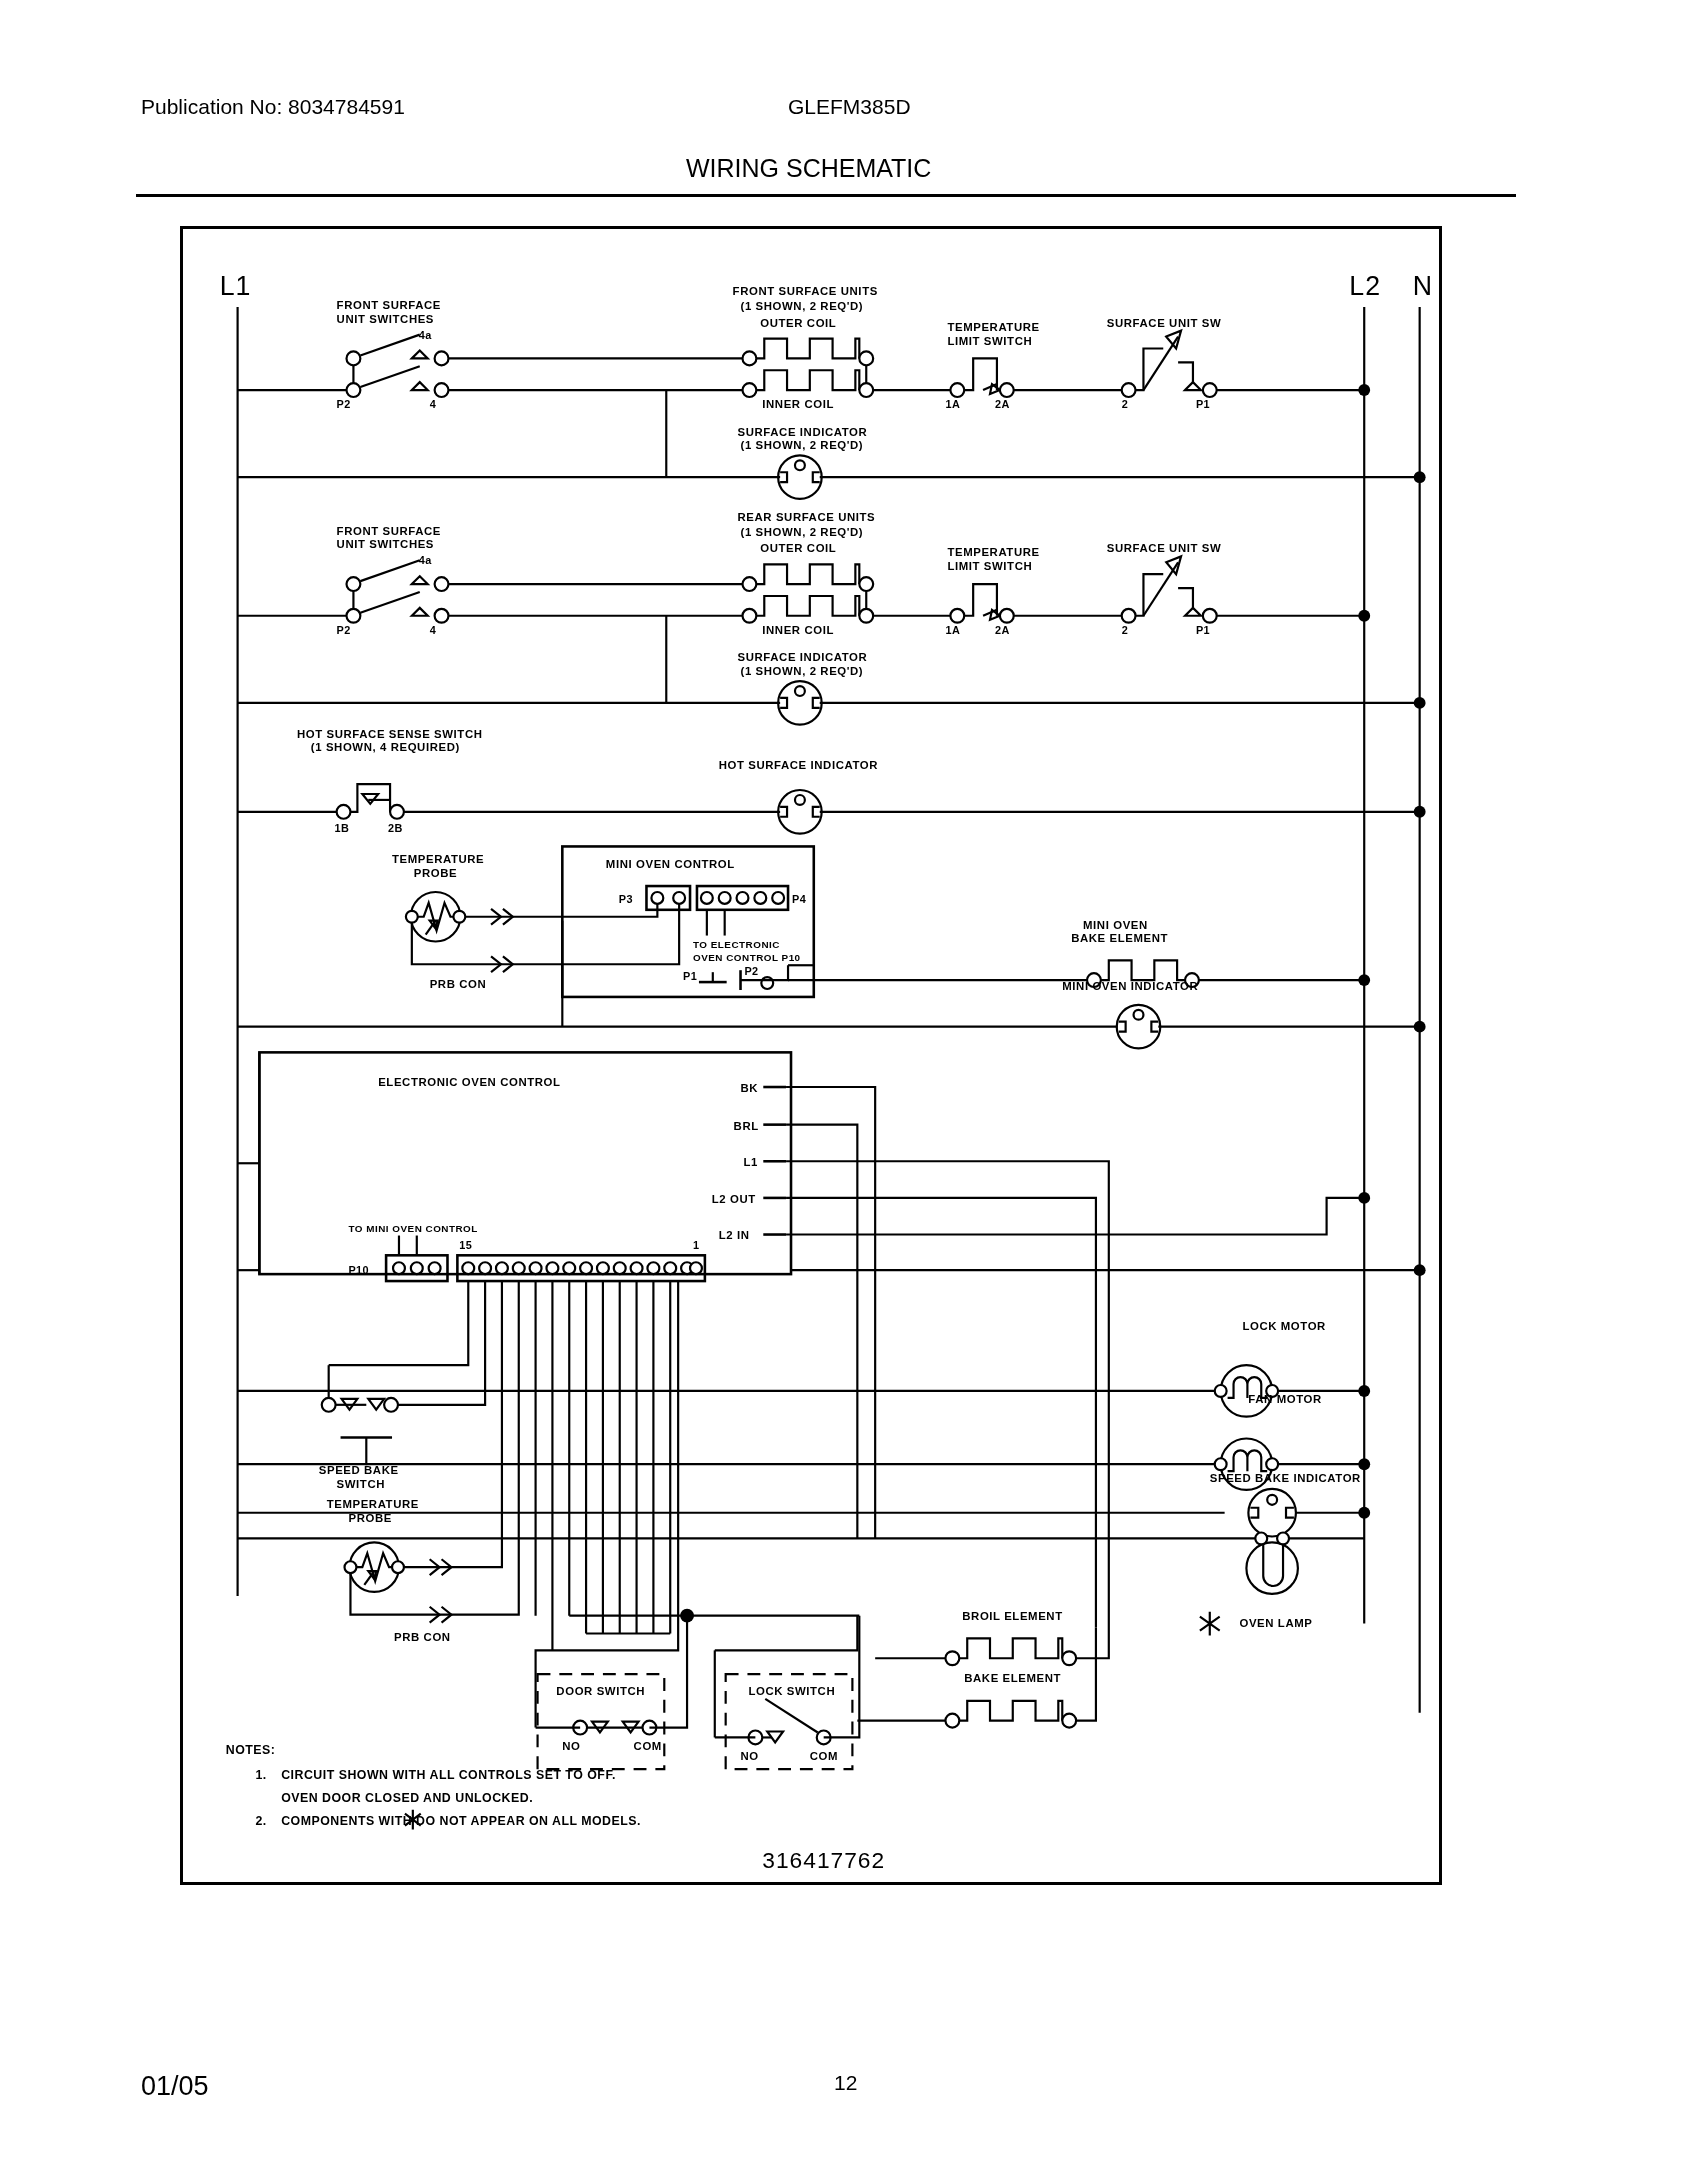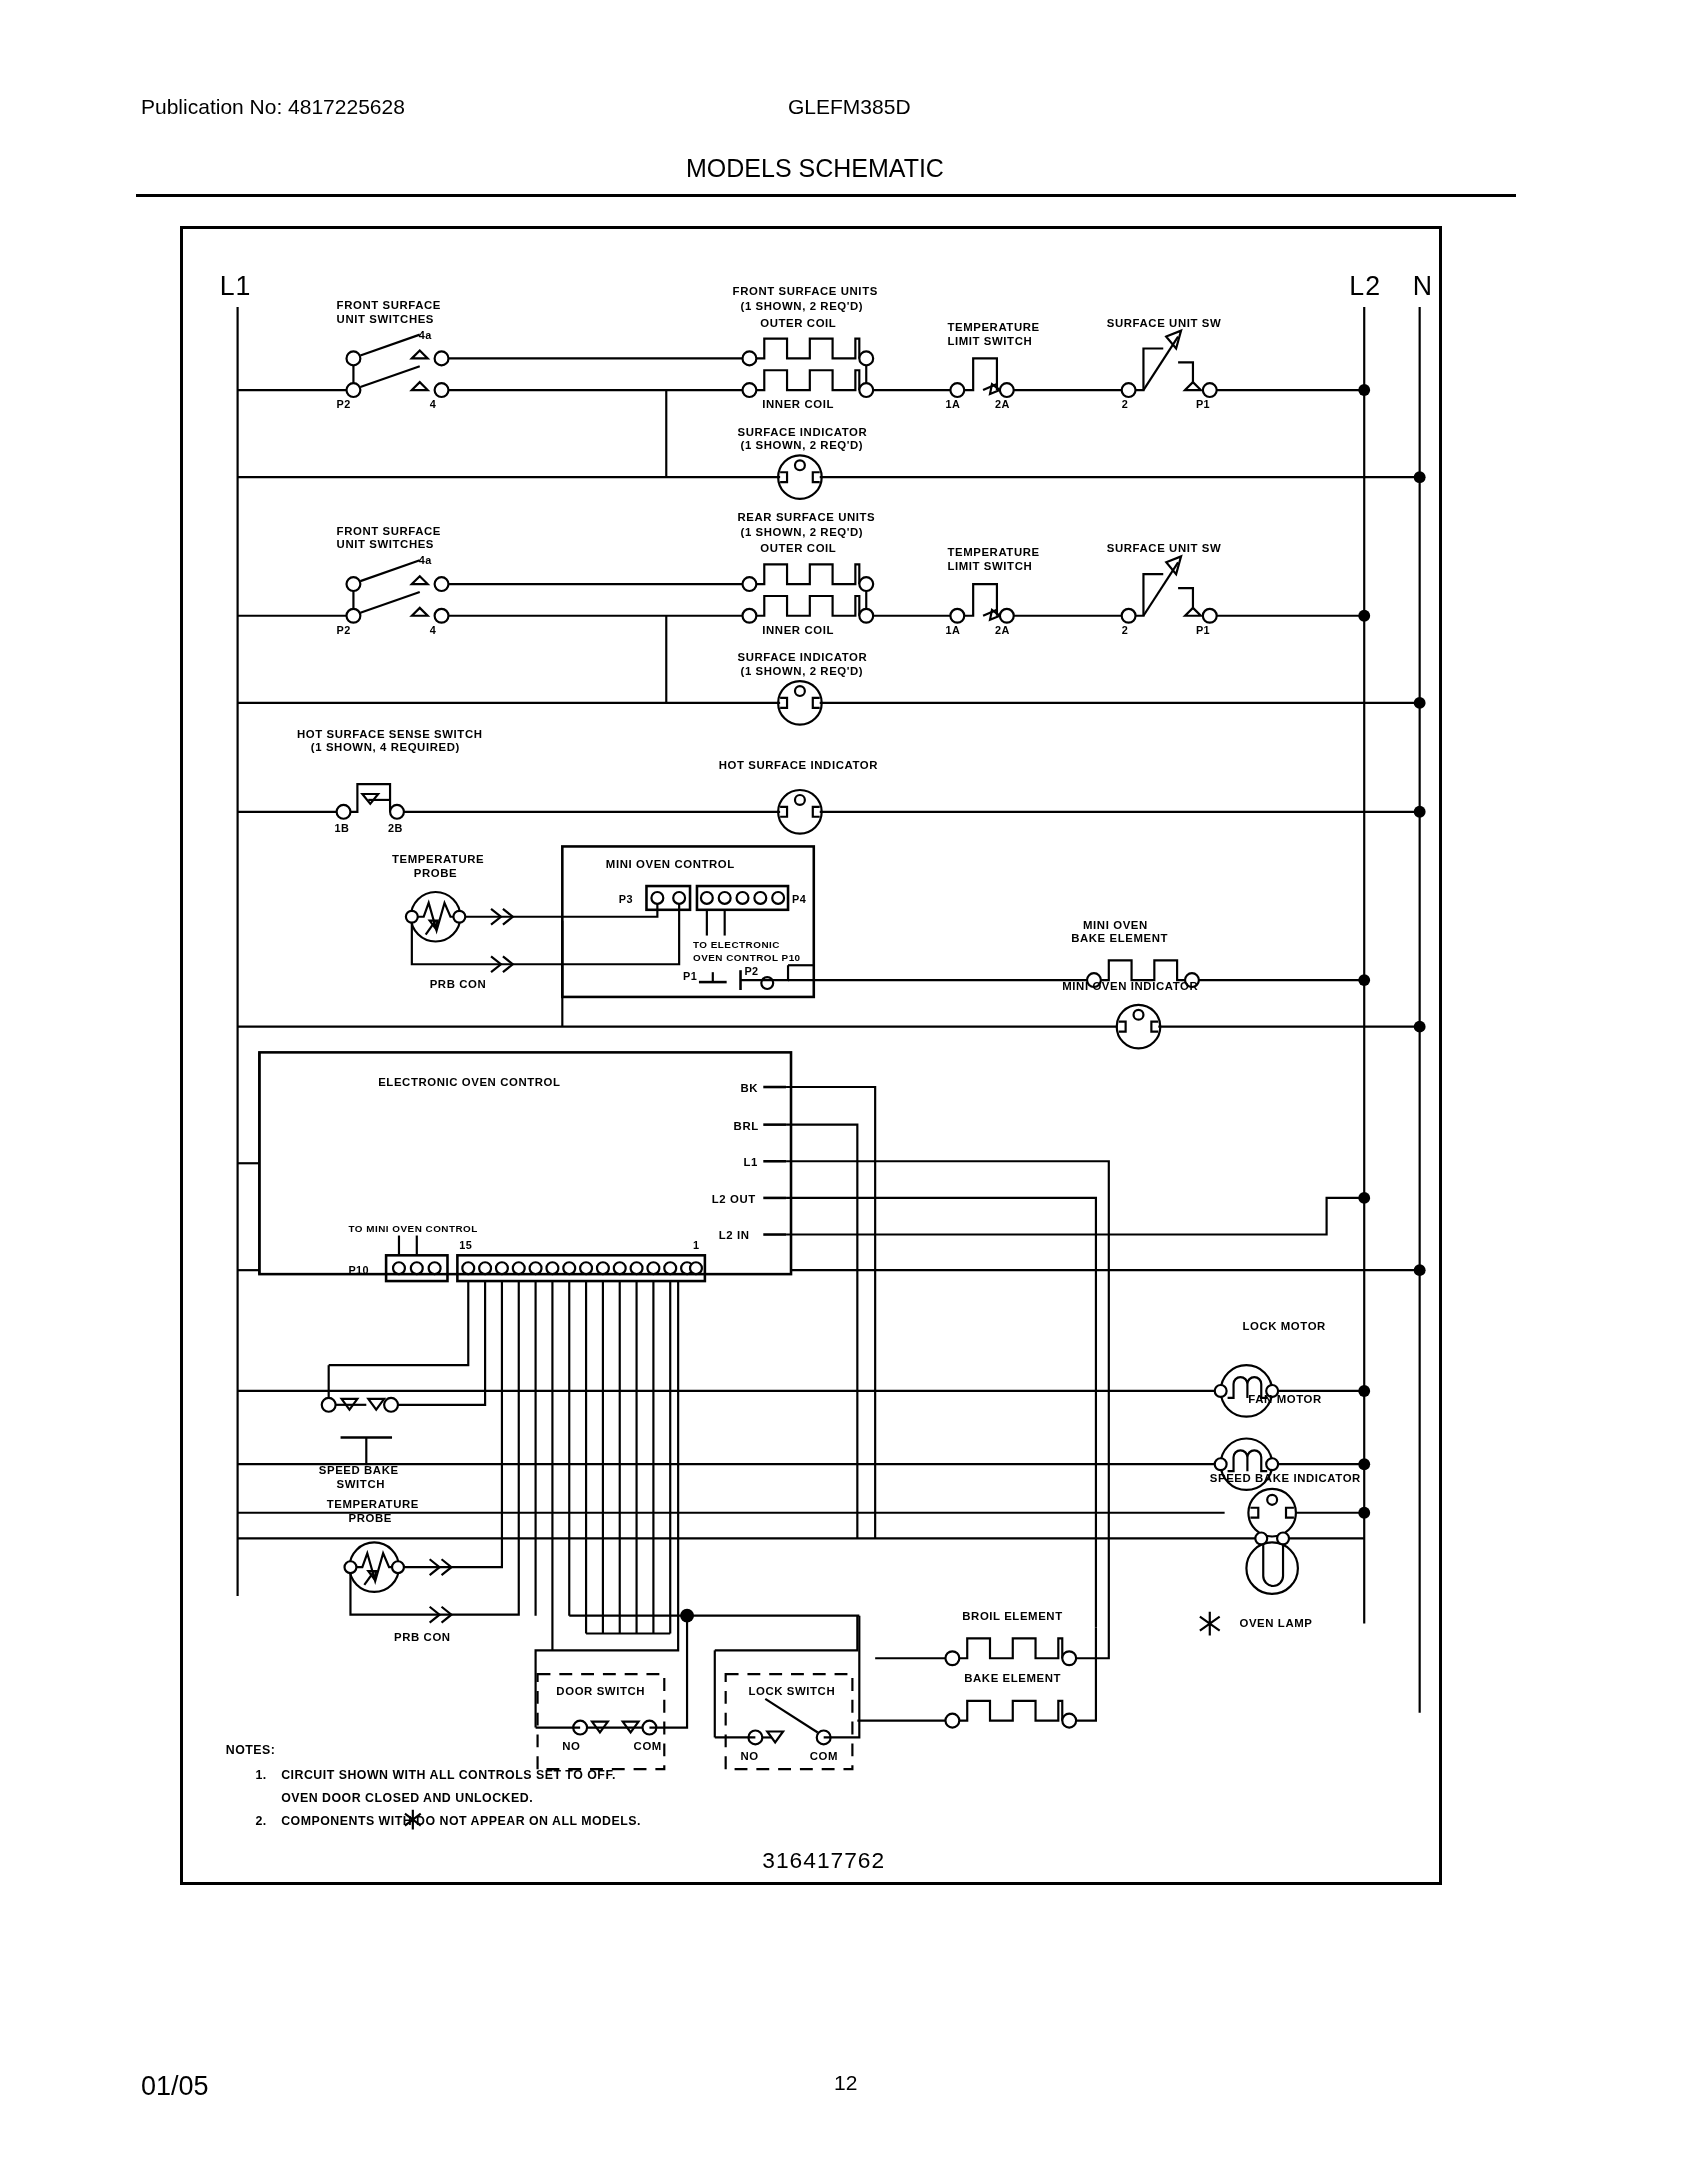--- a/index.html
+++ b/index.html
@@ -27,23 +27,23 @@
   .dash{fill:none;stroke:#000;stroke-width:2.2;stroke-dasharray:13 9;}
   .nod{fill:#fff;stroke:#000;stroke-width:2.2;}
   .dotn{fill:#000;}
   .box{fill:none;stroke:#000;stroke-width:2.6;}
 </style>
 </head>
 <body>
 
 <div class="page">
 
-  <div class="hdr" id="pub">Publication No: 4817225628</div>
+  <div class="hdr" id="pub">Publication No: 8034784591</div>
   <div class="hdr" id="model">GLEFM385D</div>
-  <div class="hdr" id="wtitle">MODELS SCHEMATIC</div>
+  <div class="hdr" id="wtitle">WIRING SCHEMATIC</div>
   <div id="hrule"></div>
 
   <div class="hdr" id="ftleft">01/05</div>
   <div class="hdr" id="ftpage">12</div>
 
   <div id="frame"></div>
 
   <div class="svgwrap">
   <svg width="1683" height="2178" viewBox="0 0 1700 2200" xmlns="http://www.w3.org/2000/svg">
 

